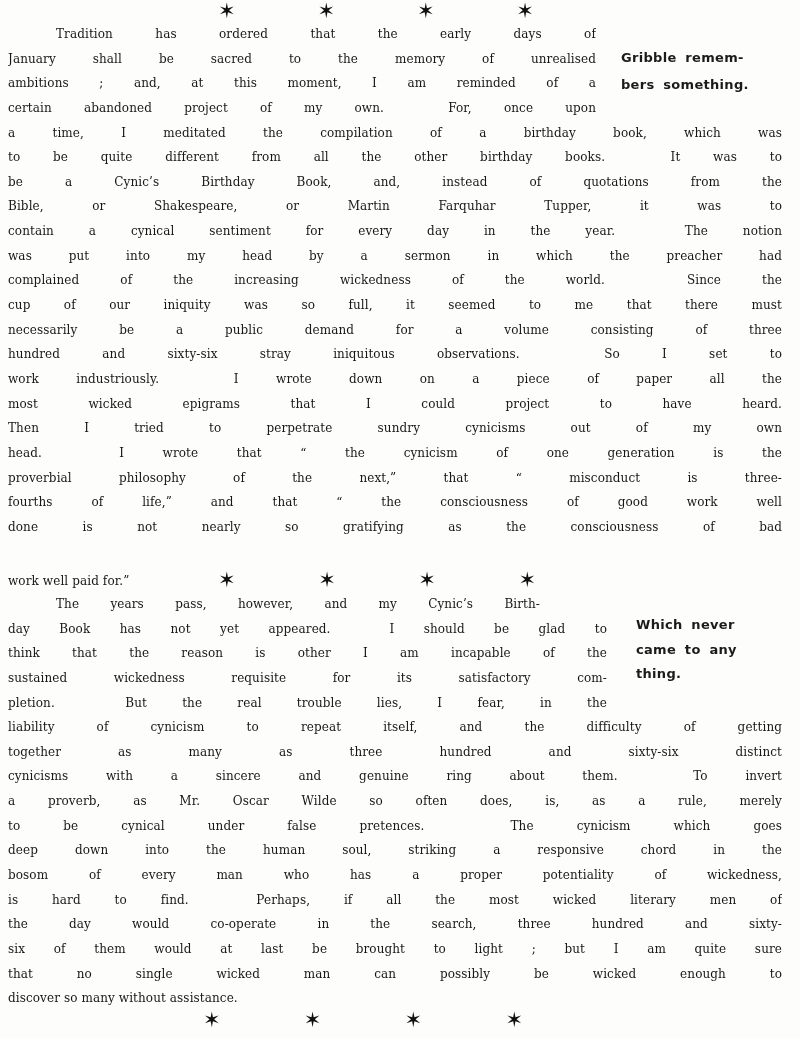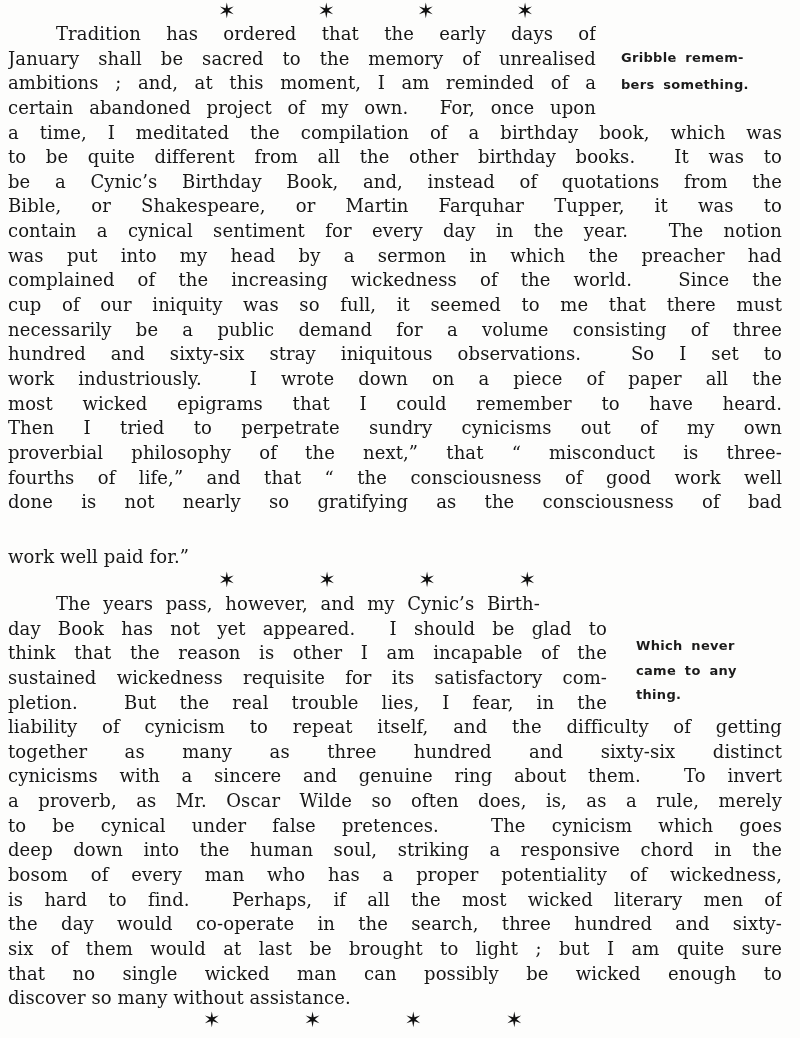--- a/index.html
+++ b/index.html
@@ -29,21 +29,21 @@
   .star-row-top    { left: 218px; top: 1px;    width: 316px; }
   .star-row-middle { left: 218px; top: 570px;  width: 318px; }
   .star-row-bottom { left: 203px; top: 1010px; width: 320px; }
   .star { display: block; }
 
   
   .para {
     position: absolute;
     left: 8px;
     width: 780px;
-    font-size: 18px;
+    font-size: 12px;
     line-height: 24.65px;
     letter-spacing: 0.1px;
   }
   .para-1 { top: 22px; }
   .para-2 { top: 592px; }
   .line {
     text-align: justify;
     text-align-last: justify;
     overflow: hidden;
     height: 24.65px;
@@ -63,21 +63,21 @@
   .margin-note {
     position: absolute;
     font-family: "DejaVu Sans", "Liberation Sans", sans-serif;
     font-weight: 700;
     font-size: 13px;
     color: #1b1b1b;
     letter-spacing: 0.3px;
     word-spacing: 4px;
   }
   .margin-note-1 { left: 621px; top: 45px;  width: 178px; line-height: 26.5px; }
-  .margin-note-2 { left: 636px; top: 613px; width: 162px; line-height: 24.5px; margin-top: 21px; }
+  .margin-note-2 { left: 636px; top: 613px; width: 162px; line-height: 24.5px; }
   .note-line { white-space: nowrap; }
 </style>
 </head>
 <body>
 
 <div class="page">
 
   <div class="star-row star-row-top">
       <div class="star">✶</div>
       <div class="star">✶</div>
@@ -94,22 +94,23 @@
       <div class="line">to be quite different from all the other birthday books.&nbsp; It was to</div>
       <div class="line">be a Cynic’s Birthday Book, and, instead of quotations from the</div>
       <div class="line">Bible, or Shakespeare, or Martin Farquhar Tupper, it was to</div>
       <div class="line">contain a cynical sentiment for every day in the year.&nbsp; The notion</div>
       <div class="line">was put into my head by a sermon in which the preacher had</div>
       <div class="line">complained of the increasing wickedness of the world.&nbsp; Since the</div>
       <div class="line">cup of our iniquity was so full, it seemed to me that there must</div>
       <div class="line">necessarily be a public demand for a volume consisting of three</div>
       <div class="line">hundred and sixty-six stray iniquitous observations.&nbsp; So I set to</div>
       <div class="line">work industriously.&nbsp; I wrote down on a piece of paper all the</div>
-      <div class="line">most wicked epigrams that I could remember to have heard.</div>
+      <div class="line">most wicked epigrams that I could project to have heard.</div>
       <div class="line">Then I tried to perpetrate sundry cynicisms out of my own</div>
+      <div class="line">head.&nbsp; I wrote that “ the cynicism of one generation is the</div>
       <div class="line">proverbial philosophy of the next,” that “ misconduct is three-</div>
       <div class="line">fourths of life,” and that “ the consciousness of good work well</div>
       <div class="line">done is not nearly so gratifying as the consciousness of bad</div>
       <div class="line">work well paid for.”</div>
     </div>
 
   <div class="margin-note margin-note-1">
       <div class="note-line">Gribble remem-</div>
       <div class="note-line">bers something.</div>
     </div>

